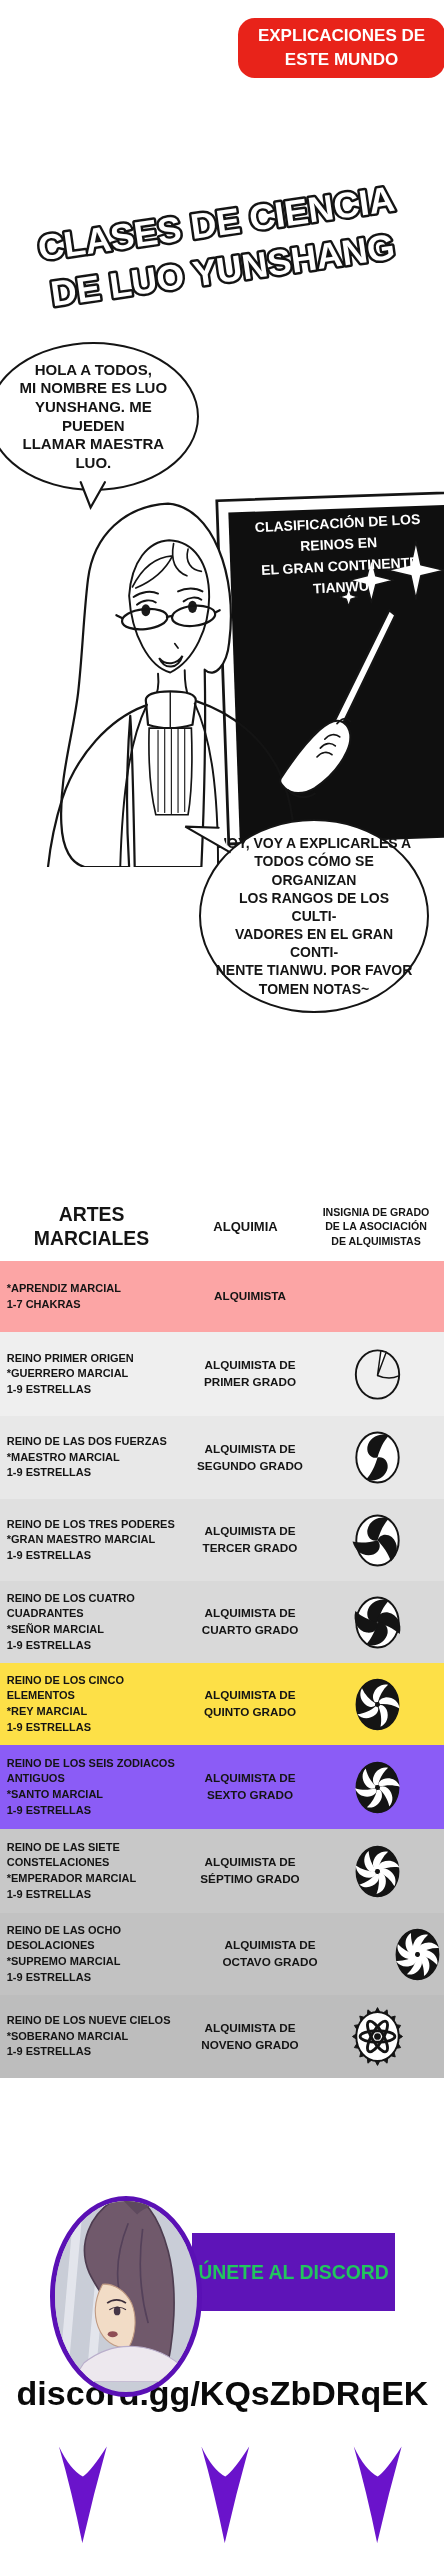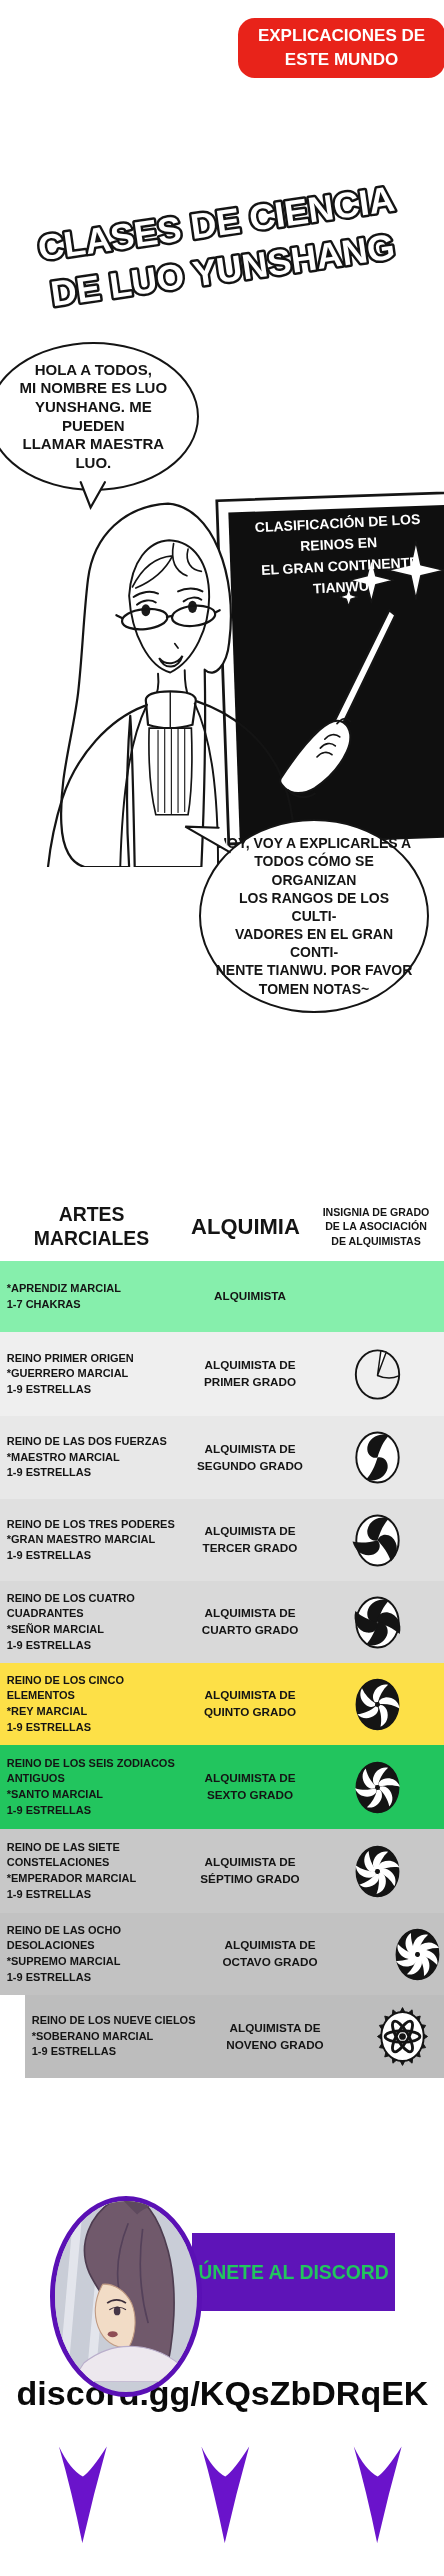--- a/index.html
+++ b/index.html
@@ -31,21 +31,21 @@
     transform:rotate(-3deg);color:#fff;font-weight:bold;font-size:14px;line-height:1.52;
     text-align:center;z-index:2;}
 
   
   .guide-title{position:absolute;left:0;top:1060px;width:445px;text-align:center;
     font-weight:bold;font-size:23px;line-height:1.6;color:#101010;}
   .thead{position:absolute;left:0;top:1192px;width:445px;height:69px;display:grid;
     grid-template-columns:183px 125px 136px;align-items:center;font-weight:bold;}
   .th{text-align:center;}
   .th-martial{font-size:19.4px;line-height:1.2;}
-  .th-alchemy{font-size:22px;}
+  .th-alchemy{font-size:13px;}
   .th-insignia{font-size:10.6px;line-height:1.35;}
   .tbody{position:absolute;left:0;top:1261px;width:445px;}
   .trow{display:grid;grid-template-columns:189px 122px 133px;align-items:center;}
   .cell{font-weight:bold;}
   .c-martial{font-size:11px;line-height:1.42;padding-left:6.7px;white-space:pre-line;}
   .c-alchemy{font-size:11.7px;line-height:1.45;text-align:center;white-space:pre-line;}
   .c-insignia{display:flex;align-items:center;justify-content:center;}
   .ins{width:53px;height:63px;}
 
   
@@ -137,21 +137,21 @@
 
   <div class="thead">
     <div class="th th-martial pre">ARTES
 MARCIALES</div>
     <div class="th th-alchemy pre">ALQUIMIA</div>
     <div class="th th-insignia pre">INSIGNIA DE GRADO
 DE LA ASOCIACIÓN
 DE ALQUIMISTAS</div>
   </div>
   <div class="tbody" id="tbody">
-      <div class="trow" style="height: 71px; background: #86efac;">
+      <div class="trow" style="height: 71px; background: #fca5a5;">
         <div class="cell c-martial">*APRENDIZ MARCIAL
 1-7 CHAKRAS</div>
         <div class="cell c-alchemy">ALQUIMISTA</div>
         <div class="cell c-insignia"></div>
       </div>
       <div class="trow" style="height: 84px; background: rgb(239, 239, 239);">
         <div class="cell c-martial">REINO PRIMER ORIGEN
 *GUERRERO MARCIAL
 1-9 ESTRELLAS</div>
         <div class="cell c-alchemy">ALQUIMISTA DE
@@ -220,21 +220,21 @@
             <ellipse cx="0" cy="0" rx="44" ry="52" fill="#141414" stroke="#141414" stroke-width="3"></ellipse>
             <path d="M1,-5 C4,-18 11,-31 22,-41 C8,-44 -5,-35 -9,-20 C-11,-9 -5,-1 1,-5 Z" fill="#fff" transform="rotate(0)"></path>
             <path d="M1,-5 C4,-18 11,-31 22,-41 C8,-44 -5,-35 -9,-20 C-11,-9 -5,-1 1,-5 Z" fill="#fff" transform="rotate(72)"></path>
             <path d="M1,-5 C4,-18 11,-31 22,-41 C8,-44 -5,-35 -9,-20 C-11,-9 -5,-1 1,-5 Z" fill="#fff" transform="rotate(144)"></path>
             <path d="M1,-5 C4,-18 11,-31 22,-41 C8,-44 -5,-35 -9,-20 C-11,-9 -5,-1 1,-5 Z" fill="#fff" transform="rotate(216)"></path>
             <path d="M1,-5 C4,-18 11,-31 22,-41 C8,-44 -5,-35 -9,-20 C-11,-9 -5,-1 1,-5 Z" fill="#fff" transform="rotate(288)"></path>
             <circle cx="0" cy="0" r="5" fill="#141414"></circle>
           </svg>
         </div>
       </div>
-      <div class="trow" style="height: 84px; background: #22c55e;">
+      <div class="trow" style="height: 84px; background: #8b5cf6;">
         <div class="cell c-martial">REINO DE LOS SEIS ZODIACOS
 ANTIGUOS
 *SANTO MARCIAL
 1-9 ESTRELLAS</div>
         <div class="cell c-alchemy">ALQUIMISTA DE
 SEXTO GRADO</div>
         <div class="cell c-insignia">
           <svg viewBox="-55 -60 110 120" class="ins">
             <ellipse cx="0" cy="0" rx="44" ry="52" fill="#141414" stroke="#141414" stroke-width="3"></ellipse>
             <path d="M1,-5 C4,-18 11,-31 22,-41 C8,-44 -5,-35 -9,-20 C-11,-9 -5,-1 1,-5 Z" fill="#fff" transform="rotate(0)"></path>
@@ -282,21 +282,21 @@
             <path d="M1,-5 C4,-18 11,-31 22,-41 C8,-44 -5,-35 -9,-20 C-11,-9 -5,-1 1,-5 Z" fill="#fff" transform="rotate(90)"></path>
             <path d="M1,-5 C4,-18 11,-31 22,-41 C8,-44 -5,-35 -9,-20 C-11,-9 -5,-1 1,-5 Z" fill="#fff" transform="rotate(135)"></path>
             <path d="M1,-5 C4,-18 11,-31 22,-41 C8,-44 -5,-35 -9,-20 C-11,-9 -5,-1 1,-5 Z" fill="#fff" transform="rotate(180)"></path>
             <path d="M1,-5 C4,-18 11,-31 22,-41 C8,-44 -5,-35 -9,-20 C-11,-9 -5,-1 1,-5 Z" fill="#fff" transform="rotate(225)"></path>
             <path d="M1,-5 C4,-18 11,-31 22,-41 C8,-44 -5,-35 -9,-20 C-11,-9 -5,-1 1,-5 Z" fill="#fff" transform="rotate(270)"></path>
             <path d="M1,-5 C4,-18 11,-31 22,-41 C8,-44 -5,-35 -9,-20 C-11,-9 -5,-1 1,-5 Z" fill="#fff" transform="rotate(315)"></path>
             <circle cx="0" cy="0" r="5" fill="#141414"></circle>
           </svg>
         </div>
       </div>
-      <div class="trow" style="height: 83px; background: rgb(189, 189, 189); margin-left: 25px;">
+      <div class="trow" style="height: 83px; background: rgb(189, 189, 189);">
         <div class="cell c-martial">REINO DE LOS NUEVE CIELOS
 *SOBERANO MARCIAL
 1-9 ESTRELLAS</div>
         <div class="cell c-alchemy">ALQUIMISTA DE
 NOVENO GRADO</div>
         <div class="cell c-insignia">
           <svg viewBox="-55 -60 110 120" class="ins">
             <ellipse cx="0" cy="0" rx="44" ry="51" fill="#fff" stroke="#141414" stroke-width="4"></ellipse>
             <path d="M43.7,-5.6 L52.0,0.0 L43.7,5.6 M42.3,14.2 L48.0,23.0 L38.6,24.6 M34.3,31.9 L36.8,42.4 L27.5,39.8 M21.2,44.7 L19.9,55.4 L12.3,49.0 M4.8,50.7 L0.0,60.0 L-4.8,50.7 M-12.3,49.0 L-19.9,55.4 L-21.2,44.7 M-27.5,39.8 L-36.8,42.4 L-34.3,31.9 M-38.6,24.6 L-48.0,23.0 L-42.3,14.2 M-43.7,5.6 L-52.0,0.0 L-43.7,-5.6 M-42.3,-14.2 L-48.0,-23.0 L-38.6,-24.6 M-34.3,-31.9 L-36.8,-42.4 L-27.5,-39.8 M-21.2,-44.7 L-19.9,-55.4 L-12.3,-49.0 M-4.8,-50.7 L-0.0,-60.0 L4.8,-50.7 M12.3,-49.0 L19.9,-55.4 L21.2,-44.7 M27.5,-39.8 L36.8,-42.4 L34.3,-31.9 M38.6,-24.6 L48.0,-23.0 L42.3,-14.2 " fill="#141414" stroke="#141414" stroke-width="2" stroke-linejoin="round"></path>
             <ellipse cx="0" cy="0" rx="36" ry="12" fill="none" stroke="#141414" stroke-width="6" transform="rotate(0)"></ellipse>

